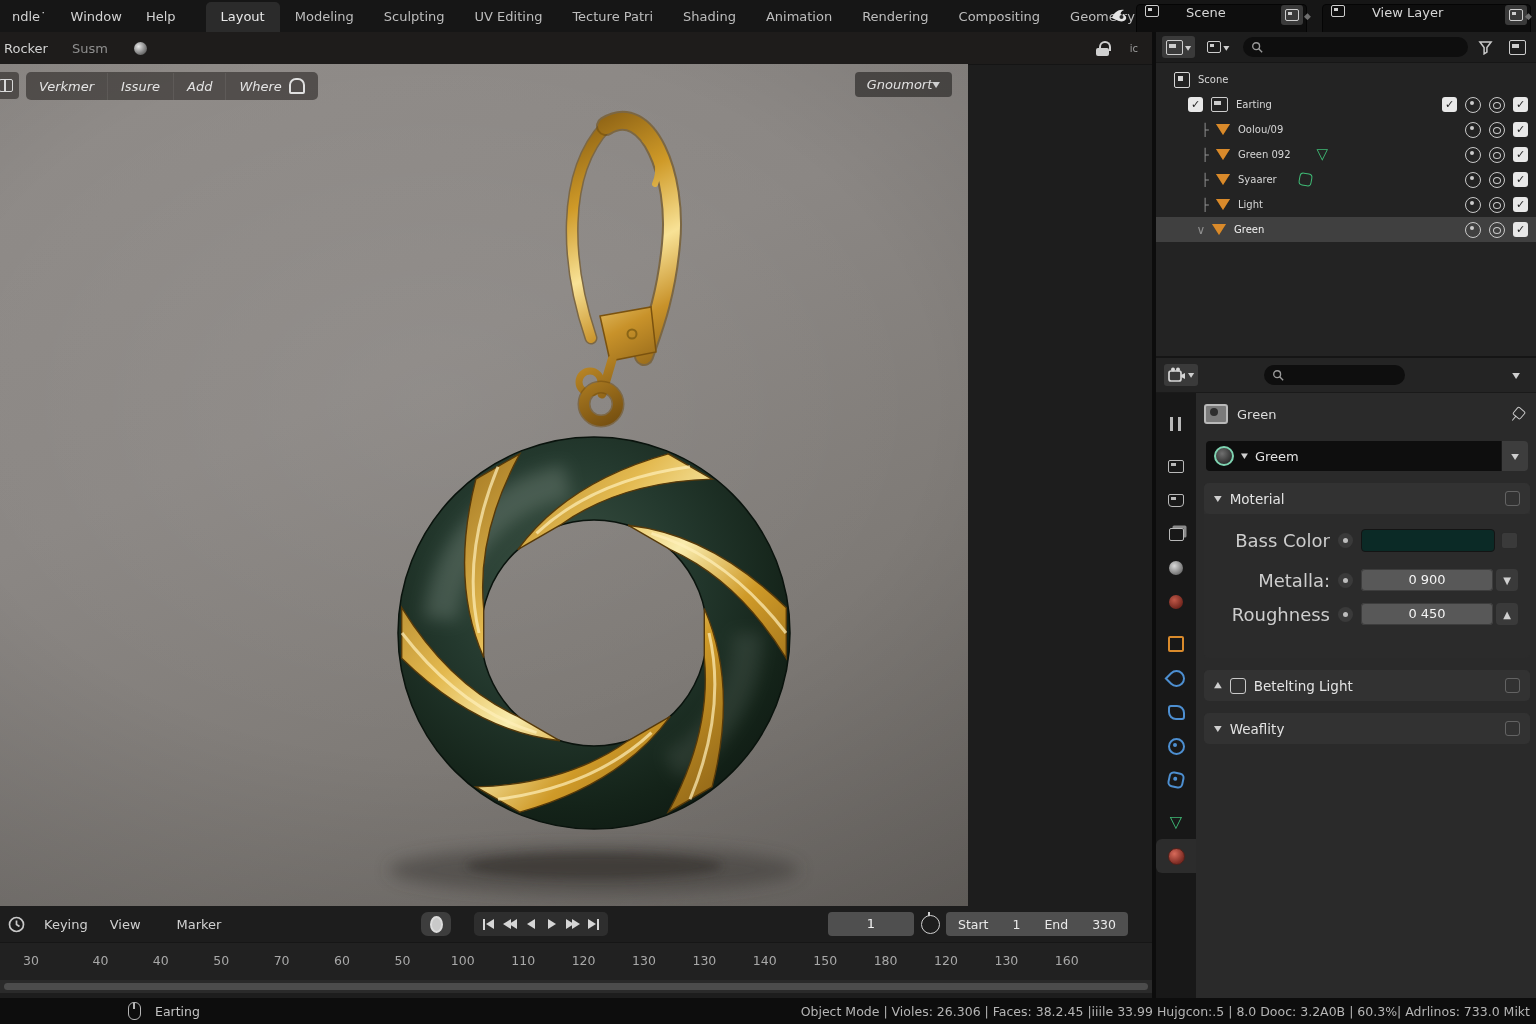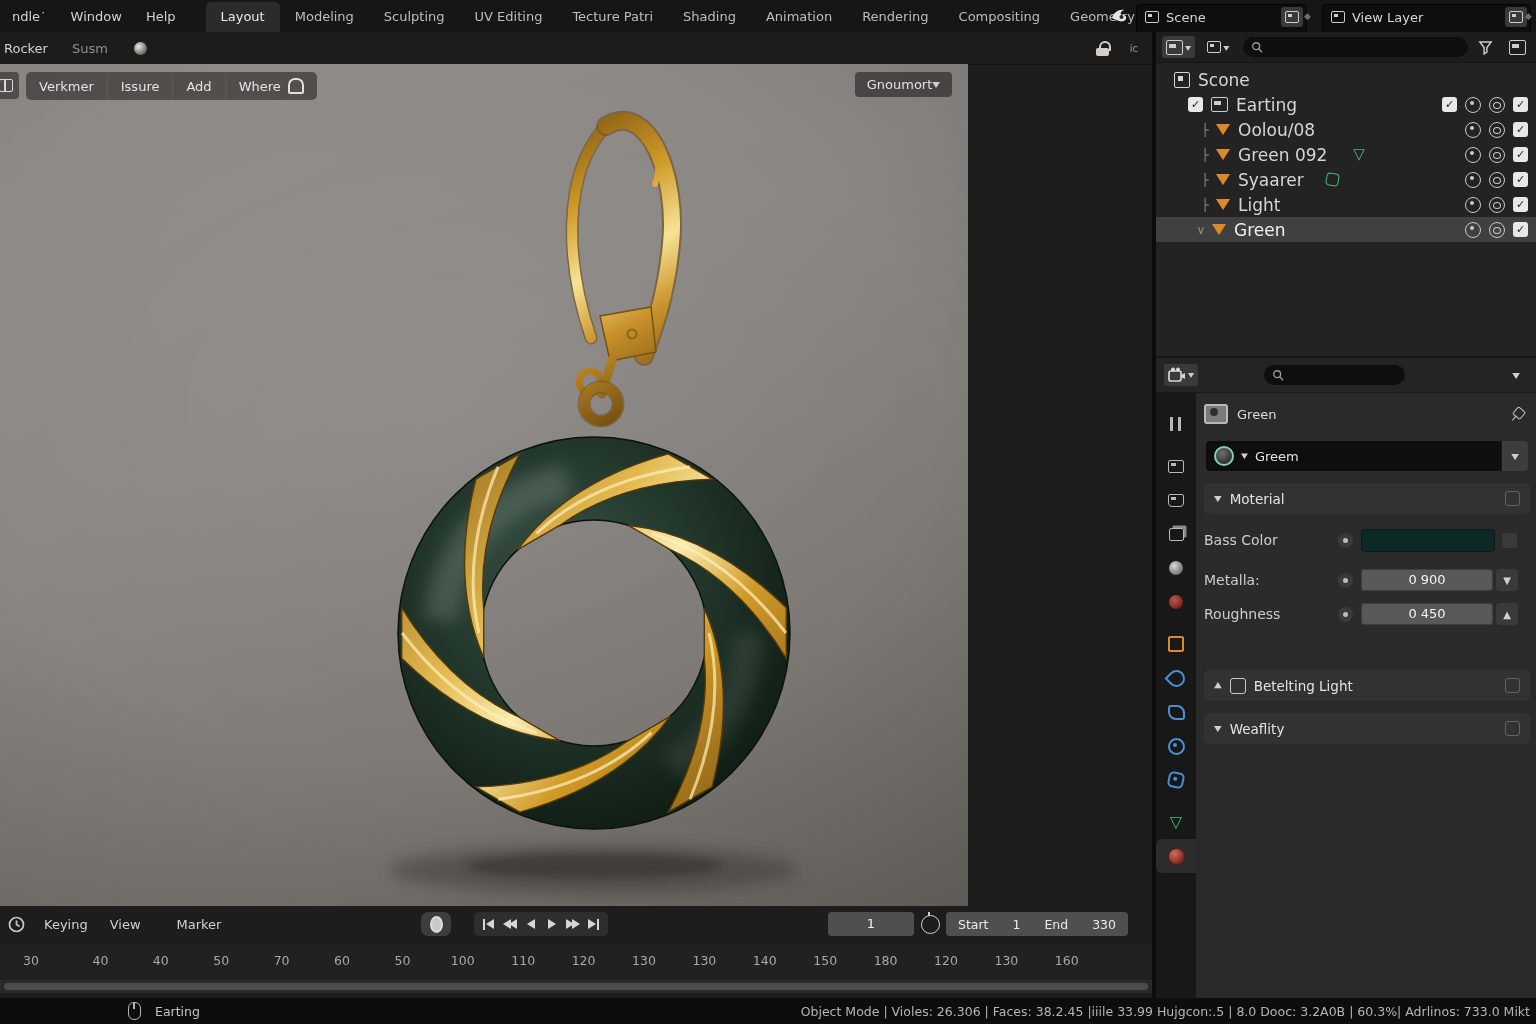--- a/index.html
+++ b/index.html
@@ -7,38 +7,38 @@
          font-family:"DejaVu Sans","Liberation Sans",sans-serif;font-size:13px;color:#cfcfcf;
          background:#1d1d1d;-webkit-font-smoothing:antialiased;}
   .abs{position:absolute;}
 
   
   .topbar{left:0;top:0;width:1536px;height:32px;background:#161616;border-bottom:1px solid #0b0b0b;display:flex;align-items:center;}
   .menu-item{padding:0 12px;color:#d2d2d2;font-size:13px;cursor:default;}
   .ws-tabs{display:flex;align-items:flex-end;height:32px;margin-left:18px;}
   .ws-tab{padding:7px 15px 8px;color:#bdbdbd;font-size:13px;border-radius:5px 5px 0 0;}
   .ws-tab.active{background:#2b2b2b;color:#e8e8e8;}
-  .tb-field{display:flex;align-items:center;background:#0e0e0e;border:1px solid #050505;border-radius:4px;height:24px;padding:0 3px 16px 8px;}
+  .tb-field{display:flex;background:#0e0e0e;border:1px solid #050505;border-radius:4px;height:24px;padding:0 3px 16px 8px;gap:20px;}
   .tb-field .txt{color:#d6d6d6;margin-right:26px;font-size:13px;}
   .mini-btn{width:22px;height:20px;background:#3a3a3a;border-radius:3px;display:flex;align-items:center;justify-content:center;}
   .i-screen{width:12px;height:10px;border:1.5px solid #cdcdcd;border-radius:2px;position:relative;}
   .i-screen i{position:absolute;left:2px;top:2px;width:4px;height:3px;background:#cdcdcd;}
   .diamond{color:#6e6e6e;font-size:9px;margin:0 4px;}
 
   .topbar2{left:0;top:32px;width:1152px;height:32px;background:#1e1c1b;display:flex;align-items:center;border-bottom:1px solid #141414;}
   .dim{color:#8f8f8f;}
   .i-sphere{width:13px;height:13px;border-radius:50%;background:radial-gradient(circle at 35% 35%,#e8e8e8,#6a6a6a 70%);display:inline-block;}
   .lockchip{display:flex;align-items:center;gap:20px;}
   .i-lock{position:relative;width:14px;height:15px;display:inline-block;}
   .i-lock .shackle{position:absolute;left:3px;top:0;width:8px;height:8px;border:2px solid #d0d0d0;border-bottom:none;border-radius:6px 6px 0 0;}
   .i-lock .body{position:absolute;left:0;bottom:0;width:13px;height:8px;background:#d0d0d0;border-radius:2px;}
 
   
   .viewport{left:0;top:64px;width:968px;height:842px;
-    background:linear-gradient(155deg,#94908d 0%,#908c89 0%,#8b8784 38%,#7e7a76 70%,#6f6b67 100%);}
+    background:linear-gradient(155deg,#94908d 0%,#908c89 0%,#8b8784 38%,#7e7a76 70%,#6f6b67 100%);font-style:italic;}
   .viewport .vignette{position:absolute;inset:0;background:radial-gradient(ellipse 900px 640px at 45% 40%,rgba(255,255,255,0.06),rgba(0,0,0,0) 55%,rgba(0,0,0,0.16) 100%);}
   .vp-header{position:absolute;left:0;top:0;width:100%;height:42px;}
   .vp-menugroup{position:absolute;left:26px;top:8px;display:flex;align-items:center;background:rgba(32,30,28,0.55);border-radius:5px;overflow:hidden;}
   .vp-menu{padding:6px 13px;color:#e4e4e4;font-size:13px;border-right:1px solid rgba(255,255,255,0.07);display:flex;align-items:center;gap:7px;}
   .vp-menu:last-child{border-right:none;}
   .i-arch{width:12px;height:12px;border:2px solid #e0e0e0;border-radius:7px 7px 2px 2px;display:inline-block;}
   .vp-editorbtn{position:absolute;left:-7px;top:8px;width:26px;height:27px;background:rgba(32,30,28,0.55);border-radius:4px;display:flex;align-items:center;justify-content:center;}
   .i-grid{width:12px;height:11px;border:1.5px solid #d8d8d8;border-radius:2px;position:relative;}
   .i-grid i{position:absolute;left:4px;top:0;width:1.5px;height:100%;background:#d8d8d8;}
   .vp-overlaybtn{position:absolute;right:16px;top:8px;display:flex;align-items:center;background:rgba(32,30,28,0.6);border-radius:4px;padding:5px 12px;color:#e0e0e0;}
@@ -46,21 +46,21 @@
 
   
   .rpanel{left:1156px;top:32px;width:380px;height:966px;background:#232323;}
   .vsep{left:1152px;top:32px;width:4px;height:966px;background:#0c0c0c;}
   .outliner-header{height:30px;background:#1d1d1d;display:flex;align-items:center;padding:0 6px;border-bottom:1px solid #161616;}
   .hbtn{display:flex;align-items:center;justify-content:center;height:22px;padding:0 4px;border-radius:3px;}
   .hbtn.sel{background:#3a3a3a;}
   .search{display:flex;align-items:center;background:#0e0e0e;border-radius:11px;height:20px;flex:1;margin:0 10px;padding:0 8px;gap:5px;}
   .tree{padding-top:4px;}
   .trow{height:25px;display:flex;align-items:center;padding-left:10px;position:relative;}
-  .trow .lbl{margin-left:8px;color:#d6d6d6;font-size:17px;}
+  .trow .lbl{margin-left:8px;color:#d6d6d6;font-size:10px;}
   .trow.sel{background:#404040;}
   .t-icons{position:absolute;right:8px;display:flex;align-items:center;gap:8px;}
   .i-eye{width:14px;height:14px;border:1.6px solid #c9c9c9;border-radius:50%;position:relative;}
   .i-eye i{position:absolute;left:3.5px;top:3.5px;width:4px;height:4px;border-radius:50%;background:#c9c9c9;}
   .i-cam{width:14px;height:14px;border:1.6px solid #c9c9c9;border-radius:50%;position:relative;}
   .i-cam i{position:absolute;left:2.5px;top:4px;width:6px;height:5px;border:1.4px solid #c9c9c9;border-radius:50%;}
   .i-check{width:15px;height:15px;background:#e8e8e8;border-radius:3px;color:#1c1c1c;font-size:11px;font-weight:bold;display:flex;align-items:center;justify-content:center;}
   .i-tri{width:0;height:0;border-left:7px solid transparent;border-right:7px solid transparent;border-top:11px solid #d98a2b;filter:drop-shadow(0 0 0.5px #7a4c0e);}
   .i-coll{width:15px;height:13px;border:1.6px solid #cdcdcd;border-radius:2px;position:relative;}
   .i-coll i{position:absolute;left:2px;top:3px;width:7px;height:4px;background:#cdcdcd;}
@@ -88,21 +88,21 @@
   .slotrow{display:flex;align-items:center;margin:12px 2px 0 2px;height:30px;}
   .slotfield{flex:1;display:flex;align-items:center;background:#0e0e0e;border-radius:4px 0 0 4px;height:30px;padding:0 8px;gap:7px;}
   .slotbtn{width:26px;height:30px;background:#3d3d3d;border-radius:0 4px 4px 0;display:flex;align-items:center;justify-content:center;border-left:1px solid #1a1a1a;}
   .i-matball{width:16px;height:16px;border-radius:50%;background:radial-gradient(circle at 38% 35%,#6f6f6f,#2c2c2c 75%);border:2px solid #7fd4b2;}
   .section{margin-top:12px;background:#2e2e2e;border-radius:5px;}
   .sec-head{height:31px;display:flex;align-items:center;padding:0 10px;gap:8px;background:#323232;border-radius:5px;color:#e3e3e3;font-size:13.5px;}
   .sec-head .spacer{flex:1;}
   .i-copy{width:13px;height:13px;border:1.5px solid #6f6f6f;border-radius:3px;opacity:.8;}
   .sec-body{padding:12px 6px 14px 0;background:#2b2b2b;border-radius:0 0 5px 5px;}
   .prow{display:flex;align-items:center;height:28px;margin-bottom:6px;}
-  .plabel{width:126px;color:#cdcdcd;font-size:14px;padding-right:8px;}
+  .plabel{width:126px;text-align:right;color:#cdcdcd;font-size:18px;padding-right:8px;}
   .dot-btn{width:15px;height:15px;border-radius:50%;background:#3a3a3a;display:flex;align-items:center;justify-content:center;margin-right:8px;}
   .dot-btn i{width:5px;height:5px;border-radius:50%;background:#bdbdbd;}
   .swatch{width:132px;height:21px;border-radius:4px;border:1px solid #141414;}
   .valfield{width:132px;height:22px;background:#585858;border-radius:4px;color:#f4f4f4;text-align:center;line-height:22px;font-size:13px;box-shadow:inset 0 0 0 1px #3d3d3d;}
   .stepbtn{width:22px;height:22px;background:#3a3a3a;border-radius:4px;margin-left:3px;display:flex;align-items:center;justify-content:center;color:#d0d0d0;font-size:10px;}
   .sq-btn{width:15px;height:15px;background:#3a3a3a;border-radius:3px;margin-left:6px;border:1px solid #2a2a2a;}
   .cbx{width:14px;height:14px;border:1.7px solid #c9c9c9;border-radius:3px;}
 
   
   .timeline{left:0;top:906px;width:1152px;height:92px;background:#1d1d1d;}
@@ -357,21 +357,21 @@
             </span>
           <span class="i-cam">
               <i></i>
             </span>
           <span class="i-check">✓</span>
         </span>
       </div>
       <div class="trow">
         <span class="connector" style="margin-left:32px">├</span>
         <span class="i-tri" style="margin-left:4px"></span>
-        <span class="lbl">Oolou/08</span>
+        <span class="lbl">Oolou/09</span>
         <span class="t-icons">
           <span class="i-eye">
               <i></i>
             </span>
           <span class="i-cam">
               <i></i>
             </span>
           <span class="i-check">✓</span>
         </span>
       </div>

